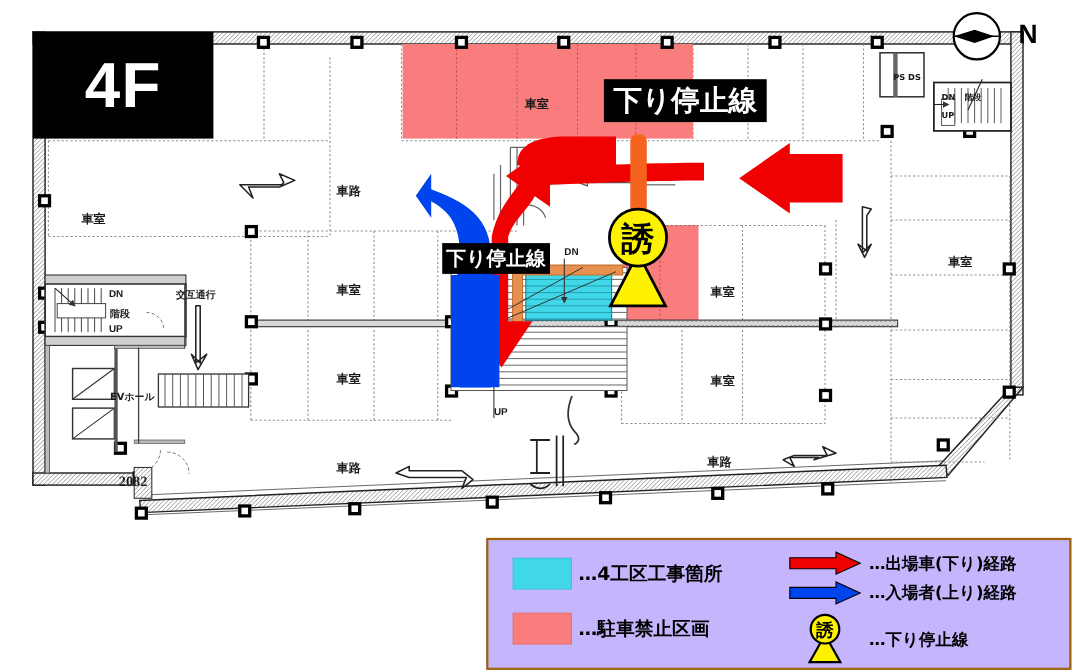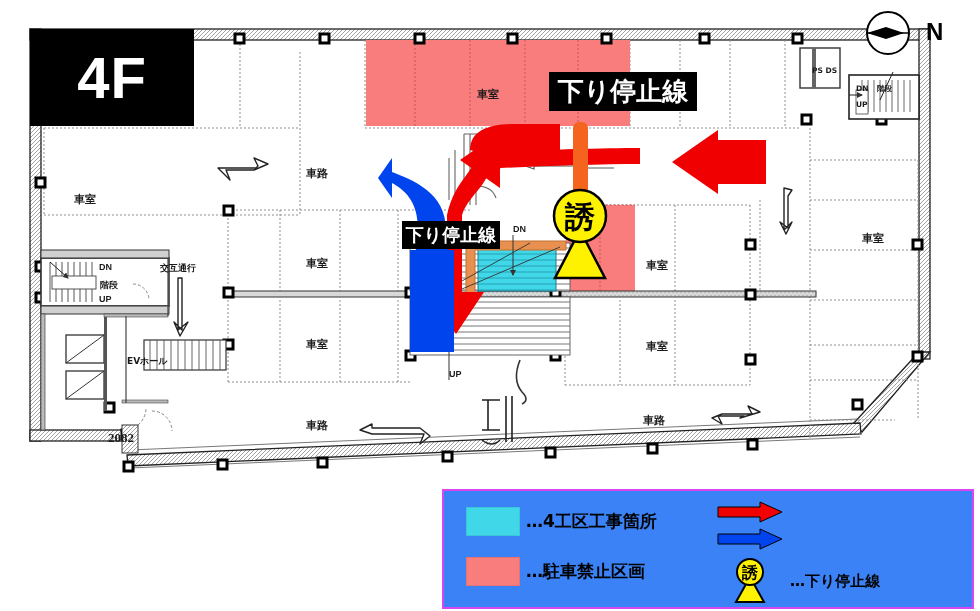--- a/index.html
+++ b/index.html
@@ -81,22 +81,22 @@
   .lbl-mono { font-family: "Liberation Sans", sans-serif; font-size: 9px; font-weight: bold; }
   .lbl-num { font-family: "Liberation Serif", serif; font-size: 13px; font-weight: bold; }
 
   
   #legend {
     position: absolute;
     left: 442px;
     top: 489px;
     width: 528px;
     height: 116px;
-    background: #3b82f6;
-    border: 2px solid #d946ef;
+    background: #c4b5fd;
+    border: 2px solid #a16207;
     z-index: 50;
   }
   .legend-col { position: absolute; }
   .legend-row {
     position: absolute;
     display: flex;
     align-items: center;
   }
   .swatch {
     width: 52px;
@@ -436,21 +436,21 @@
       <div class="plan-label lbl-room" style="left: 306px; top: 337px;">車室</div>
       <div class="plan-label lbl-room" style="left: 646px; top: 258px;">車室</div>
       <div class="plan-label lbl-room" style="left: 646px; top: 339px;">車室</div>
       <div class="plan-label lbl-room" style="left: 862px; top: 231px;">車室</div>
       <div class="plan-label lbl-room" style="left: 306px; top: 418px;">車路</div>
       <div class="plan-label lbl-room" style="left: 643px; top: 413px;">車路</div>
       <div class="plan-label lbl-small" style="left: 160px; top: 262px;">交互通行</div>
       <div class="plan-label lbl-small" style="left: 100px; top: 279px;">階段</div>
       <div class="plan-label lbl-mono" style="left: 99px; top: 262px;">DN</div>
       <div class="plan-label lbl-mono" style="left: 99px; top: 294px;">UP</div>
-      <div class="plan-label lbl-small" style="left: 100px; top: 355px; margin-left: 27px;">EVホール</div>
+      <div class="plan-label lbl-small" style="left: 100px; top: 355px;">EVホール</div>
       <div class="plan-label lbl-num" style="left: 108px; top: 430px;">2082</div>
       <div class="plan-label lbl-mono" style="left: 513px; top: 224px;">DN</div>
       <div class="plan-label lbl-mono" style="left: 449px; top: 369px;">UP</div>
       <div class="plan-label lbl-tiny" style="left: 812px; top: 66px;">PS DS</div>
       <div class="plan-label lbl-tiny" style="left: 856px; top: 84px;">DN</div>
       <div class="plan-label lbl-tiny" style="left: 877px; top: 84px;">階段</div>
       <div class="plan-label lbl-tiny" style="left: 856px; top: 100px;">UP</div>
     </div>
 
   <div id="legend">
@@ -463,25 +463,27 @@
         <div class="swatch" style="background:#FA7D7D;"></div>
         <div class="legend-text">…駐車禁止区画</div>
       </div>
     </div>
 
     <div class="legend-col" style="left:272px; top:10px;">
       <div class="legend-row" style="left:0; top:0;">
         <svg width="68" height="22">
           <path d="M2,6 L44,6 L44,1 L66,11 L44,21 L44,16 L2,16 Z" fill="#F00000" stroke="#000" stroke-width="1"></path>
         </svg>
+        <div class="legend-text-sm">…出場車(下り)経路</div>
       </div>
       <div class="legend-row" style="left:0; top:27px;">
         <svg width="68" height="22">
           <path d="M2,6 L44,6 L44,1 L66,11 L44,21 L44,16 L2,16 Z" fill="#0044EE" stroke="#000" stroke-width="1"></path>
         </svg>
+        <div class="legend-text-sm">…入場者(上り)経路</div>
       </div>
       <div class="legend-row" style="left:0; top:56px;">
         <svg width="68" height="48" viewBox="0 0 68 48">
           <path d="M34,20 L48,45 L20,45 Z" fill="#FFF200" stroke="#000" stroke-width="2"></path>
           <circle cx="34" cy="15" r="13" fill="#FFF200" stroke="#000" stroke-width="2"></circle>
           <text x="34" y="21" font-size="16" text-anchor="middle" font-family="DejaVu Sans, Liberation Sans, sans-serif" font-weight="bold" fill="#000">誘</text>
         </svg>
         <div class="legend-text-sm">…下り停止線</div>
       </div>
     </div>

